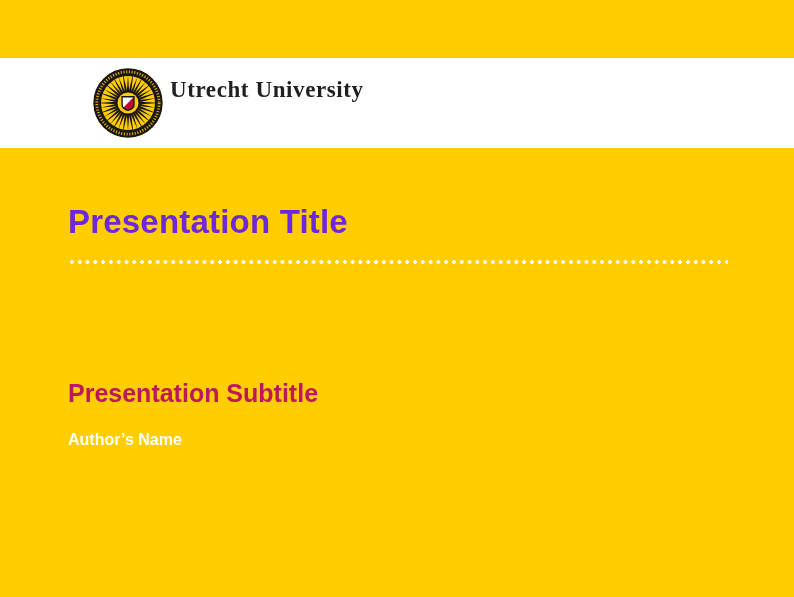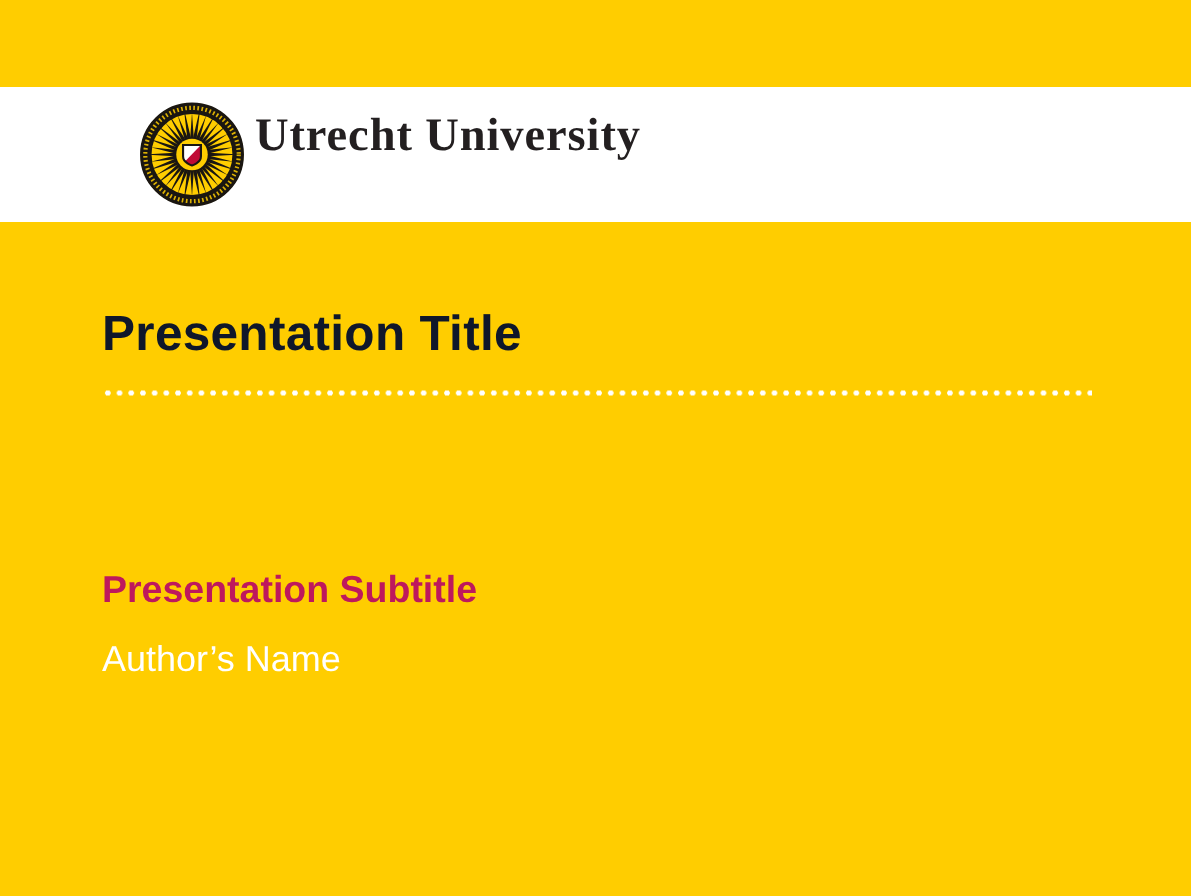--- a/index.html
+++ b/index.html
@@ -27,30 +27,30 @@
     width: 70px; height: 70px;
   }
   .wordmark {
     position: absolute;
     left: 170px; top: 0;
     height: 64px;
     display: flex;
     align-items: center;
     font-family: "Liberation Serif", "DejaVu Serif", serif;
     font-weight: 700;
-    font-size: 31px;
+    font-size: 23px;
     letter-spacing: 0.6px;
     color: #231F20;
   }
 
   .title {
     position: absolute;
     left: 68px; top: 202px;
     margin: 0;
-    color: #0f172a;
+    color: #6d28d9;
     font-size: 33px;
     font-weight: 700;
     line-height: 40px;
     letter-spacing: 0.2px;
   }
   .dotted-line {
     position: absolute;
     left: 68px; top: 259px;
     width: 660px; height: 6px;
     background-image: radial-gradient(circle, #FFFFFF 1.7px, rgba(255,255,255,0) 1.9px);
@@ -65,22 +65,22 @@
     color: #be185d;
     font-size: 25px;
     font-weight: 700;
     line-height: 32px;
   }
   .author {
     position: absolute;
     left: 68px; top: 427px;
     margin: 0;
     color: #FFFFFF;
-    font-size: 24px;
-    font-weight: 400;
+    font-size: 16px;
+    font-weight: 700;
     line-height: 26px;
   }
 </style>
 </head>
 <body>
 
 <div class="slide">
 
   <div class="header-band">
     <div class="logo-wrap">

